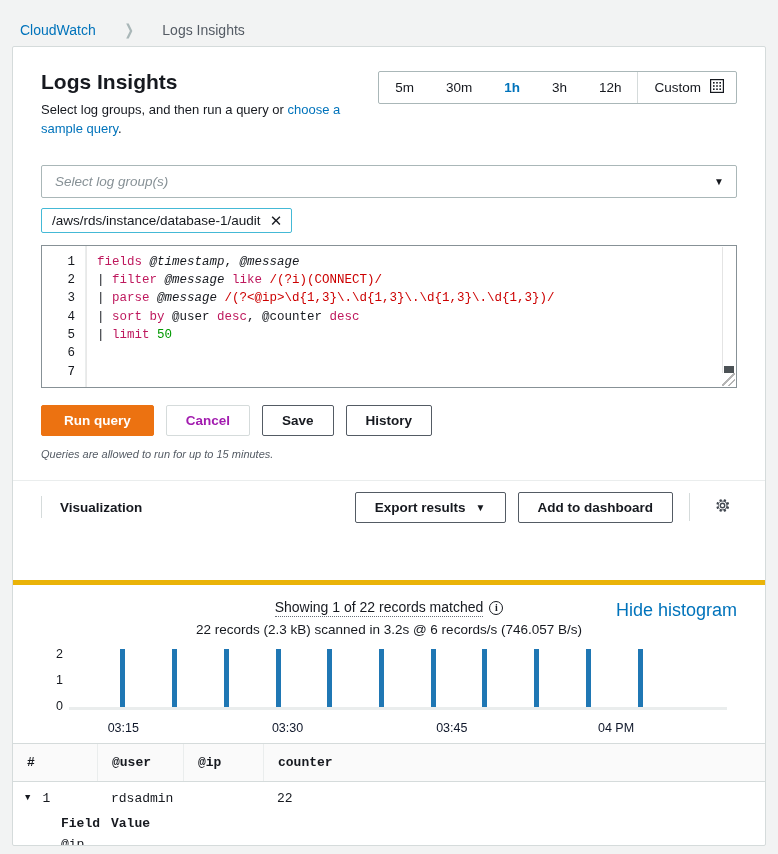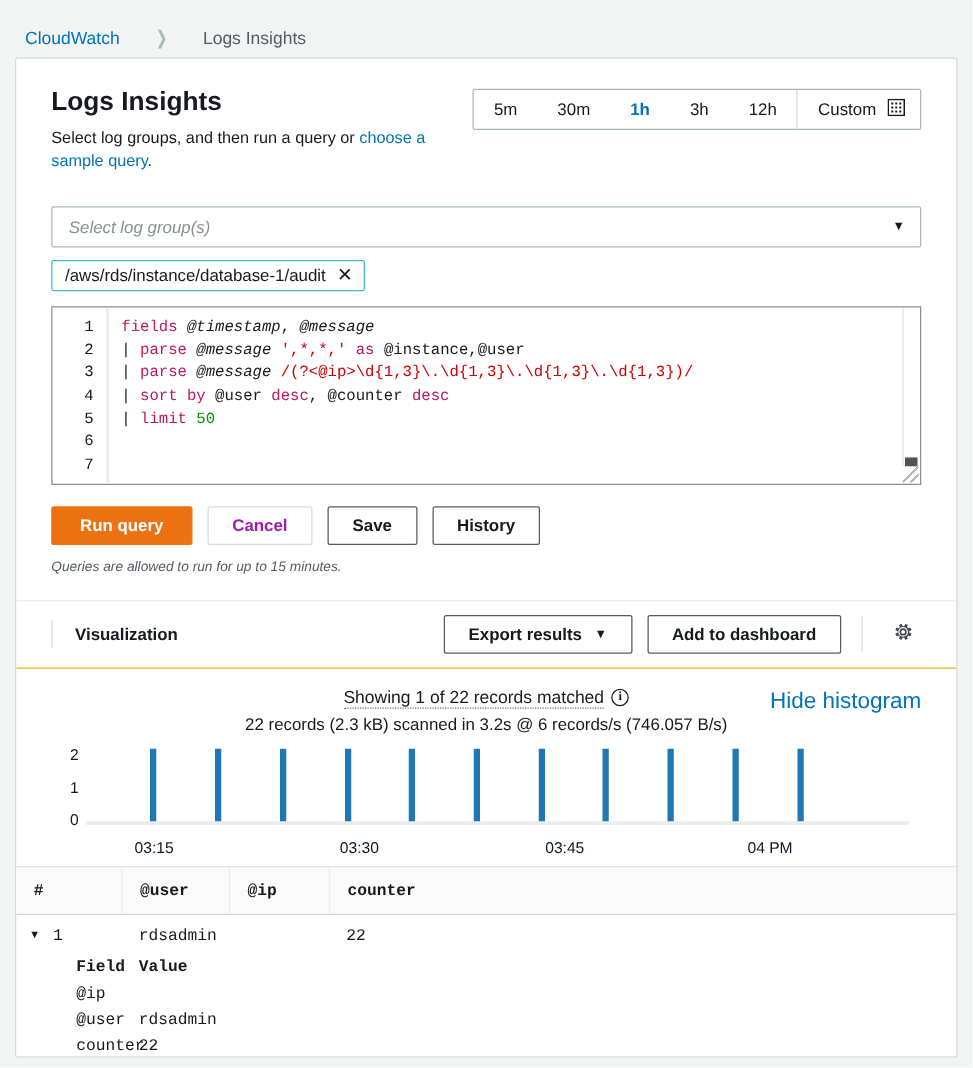--- a/index.html
+++ b/index.html
@@ -170,21 +170,21 @@
   .tab.active::after {
     content: ""; position: absolute; left: 0; right: 0; bottom: 0;
     height: 4px; background: #16191f;
   }
   .tab-div { width: 1px; background: #d5dbdb; margin: 16px 0; }
   .tools { display: flex; align-items: center; gap: 12px; }
   .gear-sep { width: 1px; height: 28px; background: #d5dbdb; margin-left: 4px; }
   .gear-btn { padding: 0 6px 0 12px; display: flex; align-items: center; cursor: pointer; }
 
   
-  .results { border-top: 1px solid #eab308; padding: 14px 28px 0 28px; position: relative; }
+  .results { border-top: 5px solid #eab308; padding: 14px 28px 0 28px; position: relative; margin-top: 46px; }
   .summary-line1 {
     text-align: center; font-size: 14px; color: #16191f;
     display: flex; align-items: center; justify-content: center; gap: 6px;
   }
   .dotted { border-bottom: 1px dotted #687078; padding-bottom: 1px; }
   .info-ico {
     width: 14px; height: 14px; border: 1.3px solid #16191f; border-radius: 50%;
     font-size: 10px; font-weight: bold; line-height: 11px; text-align: center;
     font-family: "Liberation Serif", serif; display: inline-block;
   }
@@ -297,21 +297,21 @@
         <div>1</div>
         <div>2</div>
         <div>3</div>
         <div>4</div>
         <div>5</div>
         <div>6</div>
         <div>7</div>
       </div>
       <div class="code" id="code-area">
           <div><span class="k">fields </span><span class="at">@timestamp</span><span class="pl">, </span><span class="at">@message</span></div>
-          <div><span class="pl">| </span><span class="k">parse </span><span class="at">@message</span><span class="pl"> </span><span class="st">',*,*,'</span><span class="pl"> </span><span class="k">as</span><span class="pl"> @instance,@user</span></div>
+          <div><span class="pl">| </span><span class="k">filter </span><span class="at">@message</span><span class="pl"> </span><span class="k">like</span><span class="pl"> </span><span class="st">/(?i)(CONNECT)/</span></div>
           <div><span class="pl">| </span><span class="k">parse </span><span class="at">@message</span><span class="pl"> </span><span class="st">/(?&lt;@ip&gt;\d{1,3}\.\d{1,3}\.\d{1,3}\.\d{1,3})/</span></div>
           <div><span class="pl">| </span><span class="k">sort </span><span class="k">by</span><span class="pl"> @user </span><span class="k">desc</span><span class="pl">, @counter </span><span class="k">desc</span></div>
           <div><span class="pl">| </span><span class="k">limit </span><span class="nm">50</span></div>
         </div>
       <div class="ed-scroll">
         <div class="ed-thumb"></div>
       </div>
       <div class="ed-grip"></div>
     </div>
 

